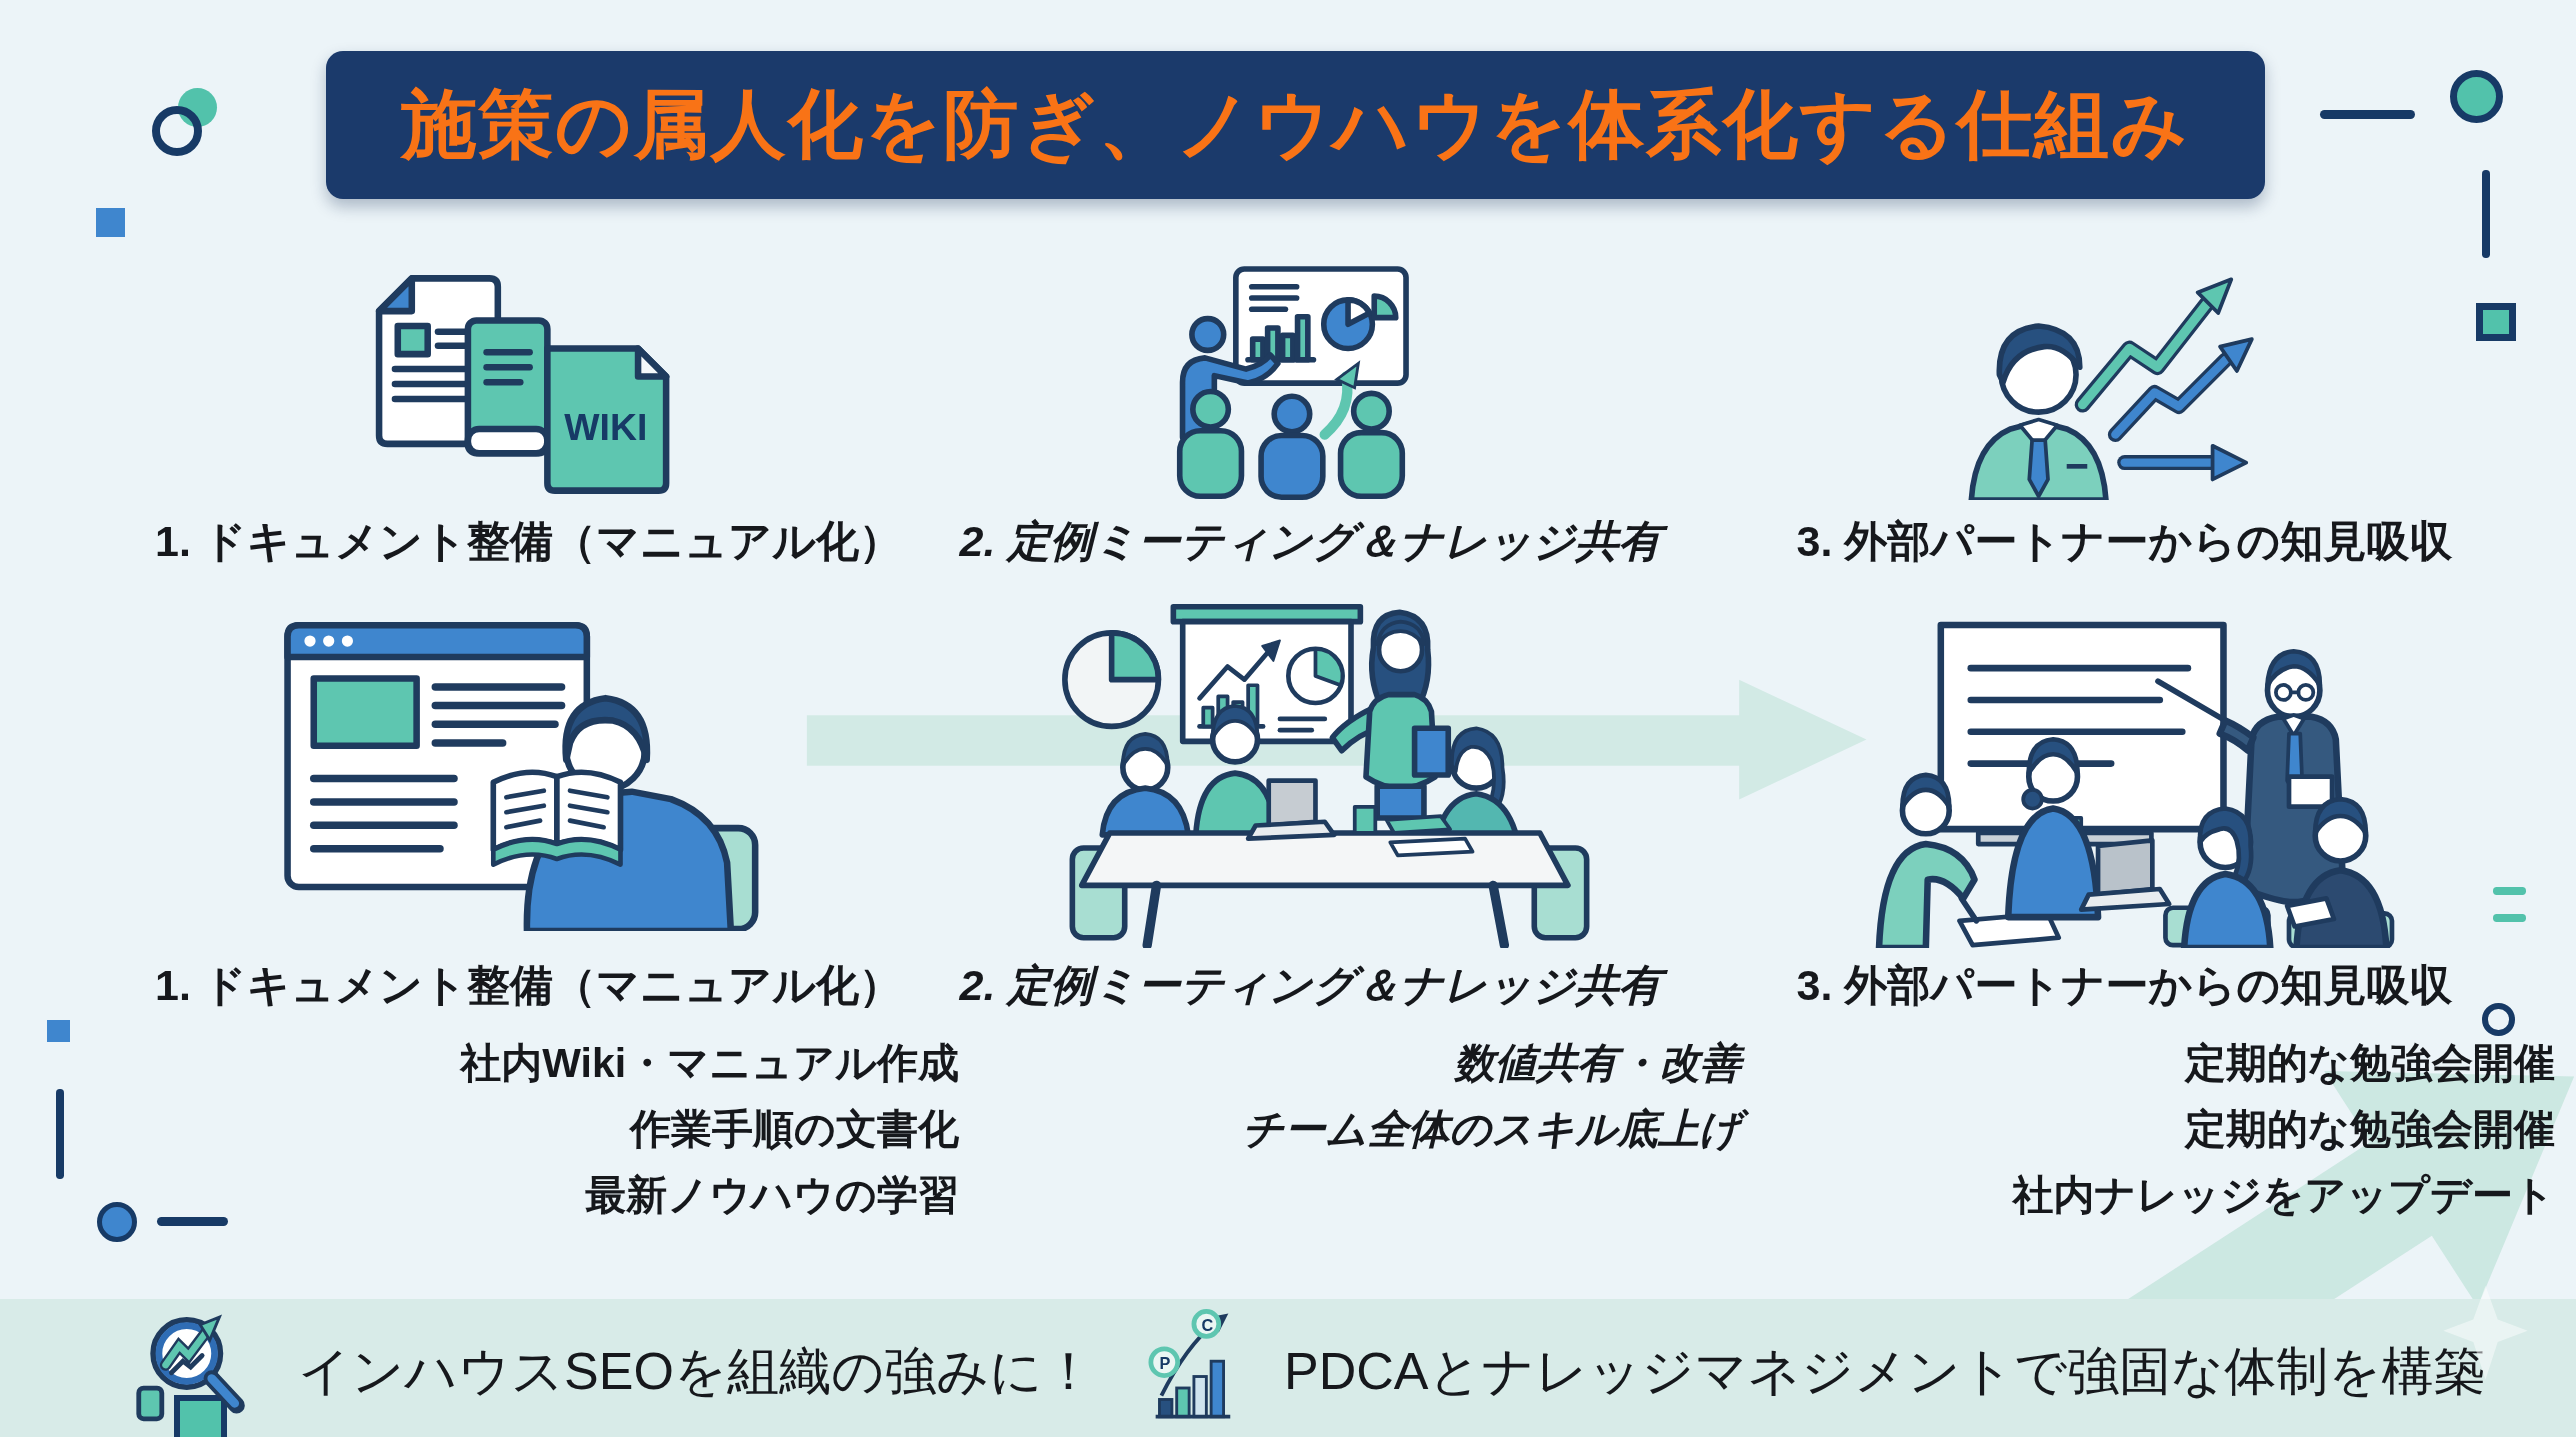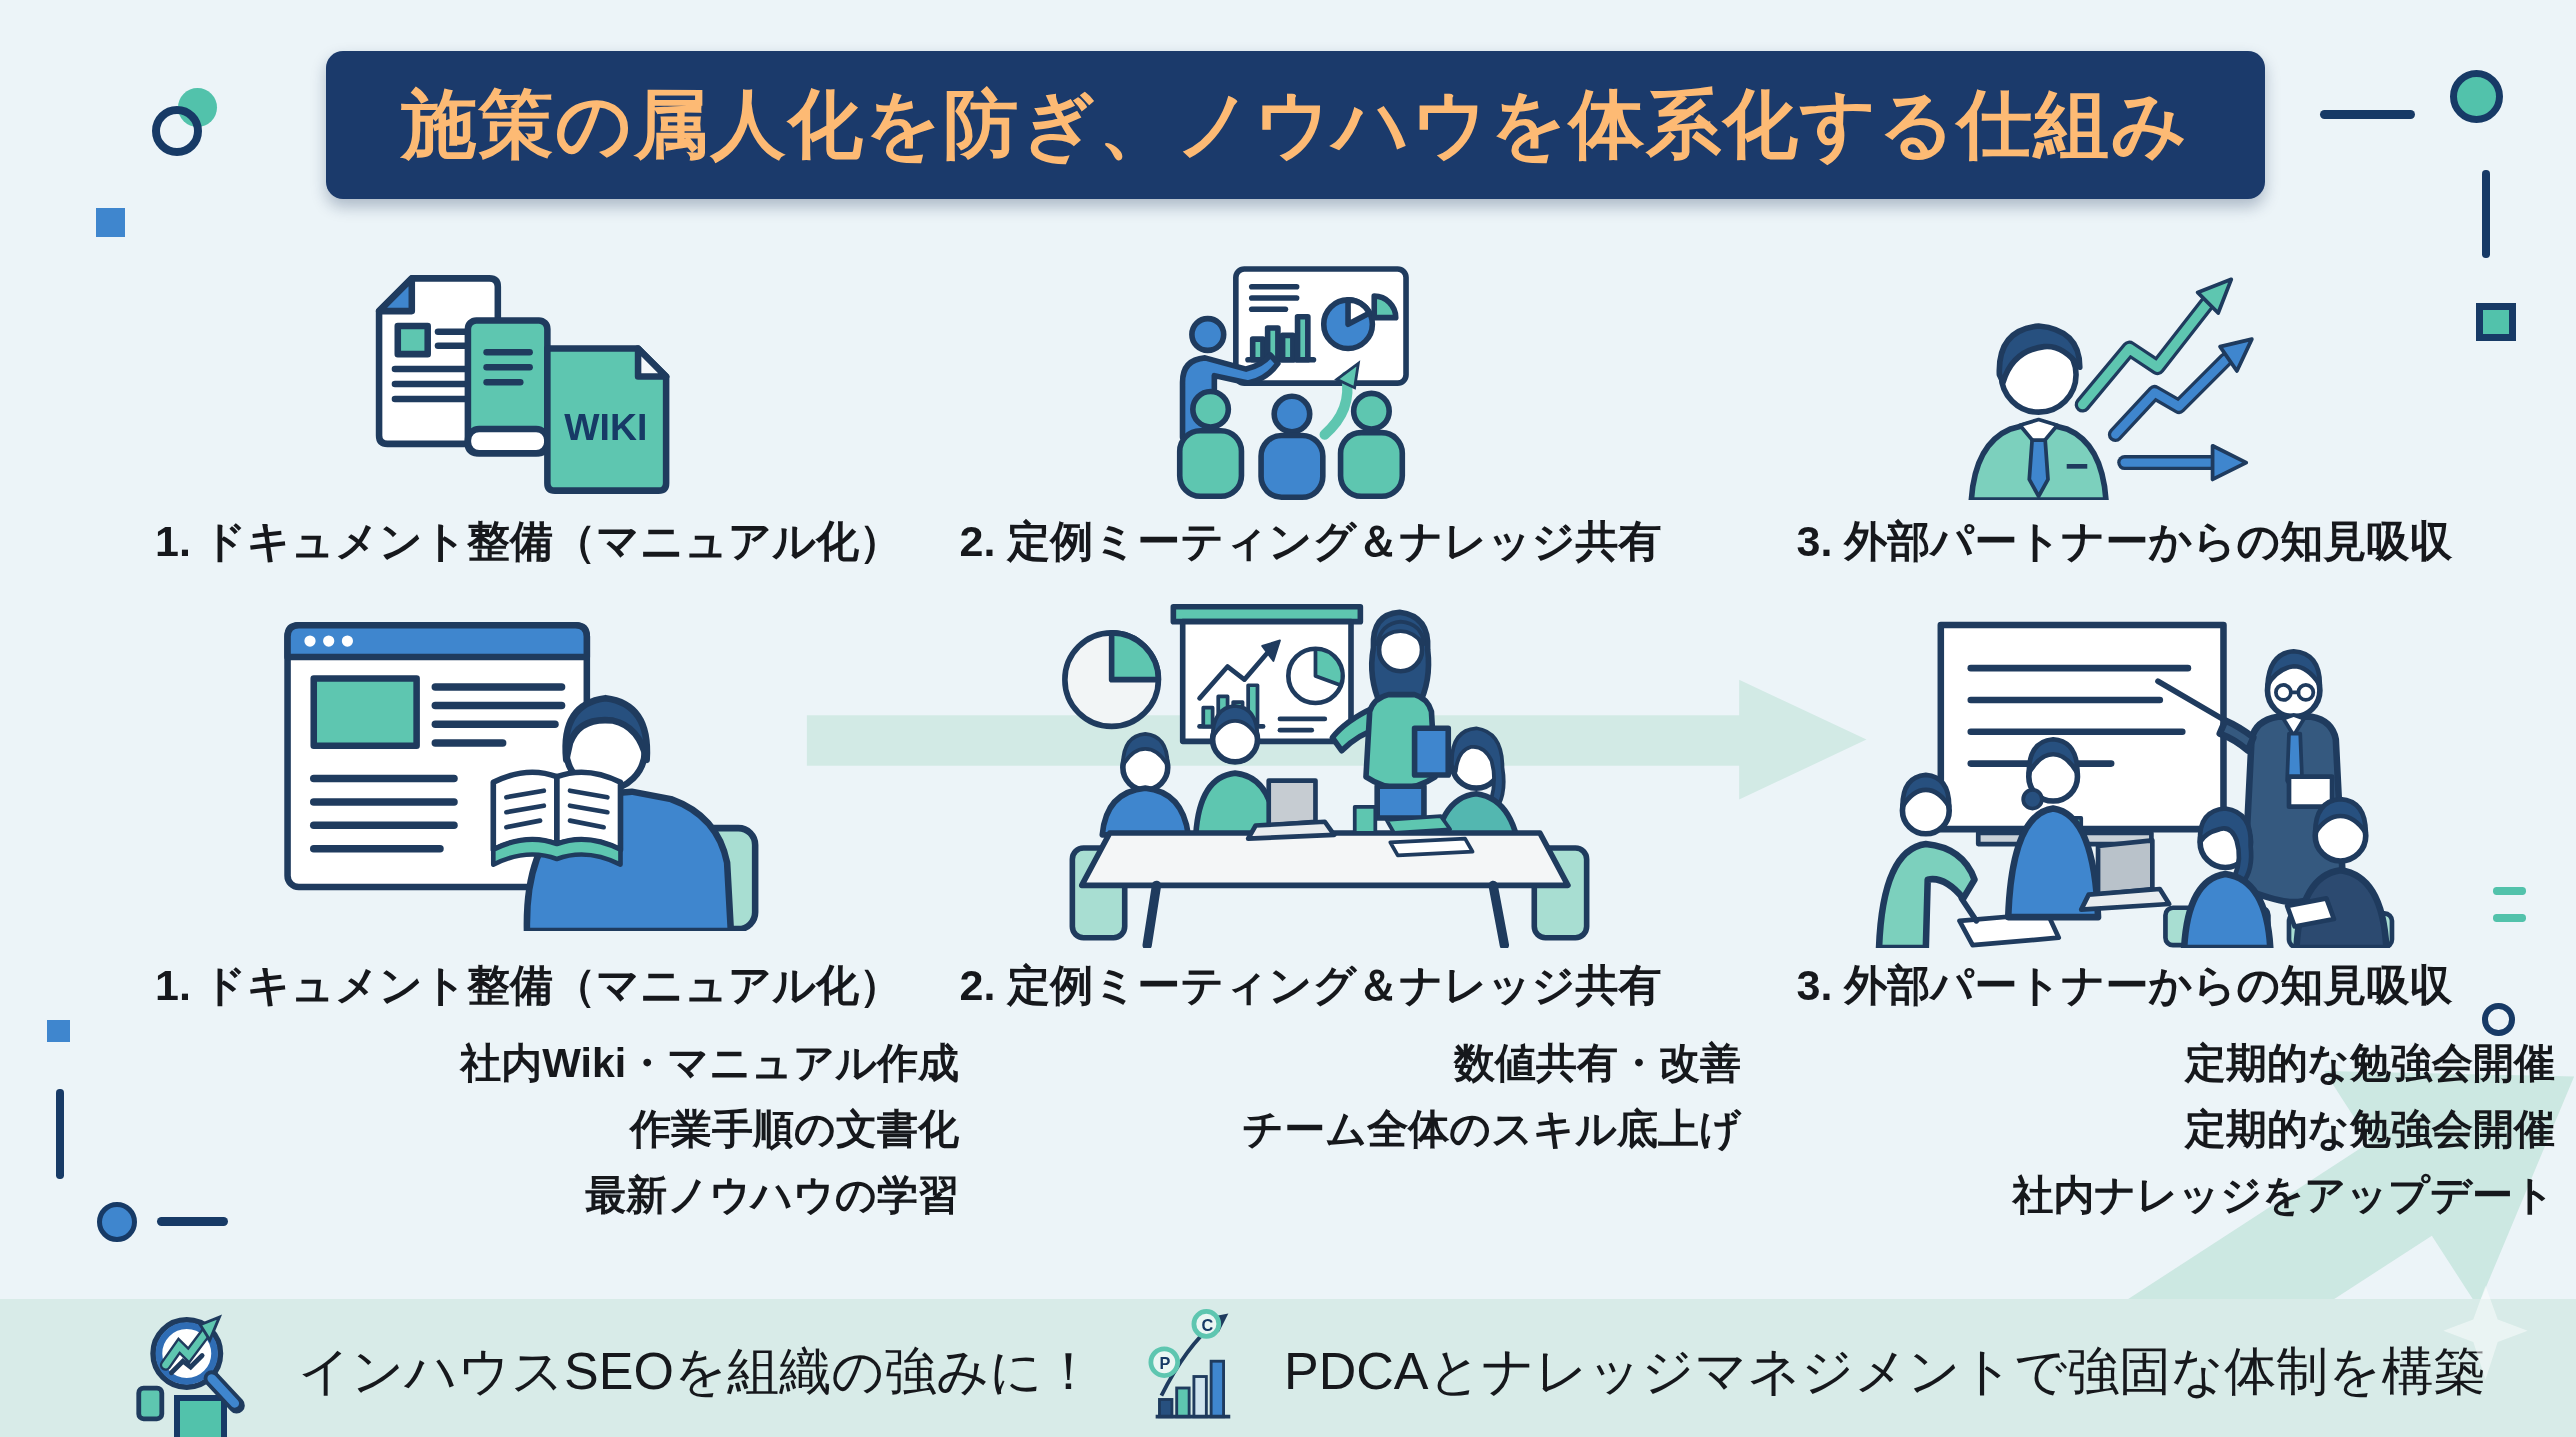--- a/index.html
+++ b/index.html
@@ -13,39 +13,39 @@
   .abs{position:absolute;}
   
   .banner{
     left:326px;top:51px;width:1939px;height:148px;
     background:#1b3a6b;border-radius:17px;
     display:flex;align-items:center;justify-content:center;
     box-shadow:0 7.5px 15px rgba(15,40,80,.28);
     z-index:6;
   }
   .banner-text{
-    color:#fdba74;font-size:75px;font-weight:bold;letter-spacing:1.9px;white-space:nowrap;
+    color:#f97316;font-size:75px;font-weight:bold;letter-spacing:1.9px;white-space:nowrap;
   }
   
   #bg-layer{left:0;top:0;z-index:1;}
   
   .step-label{
     top:513px;width:861px;text-align:center;
     font-size:43px;font-weight:bold;z-index:5;white-space:nowrap;
   }
   .detail-heading{
     top:957px;width:861px;text-align:center;
     font-size:43px;font-weight:bold;z-index:5;white-space:nowrap;
   }
   .detail-items{
     top:1030px;width:861px;text-align:right;
     font-size:41px;font-weight:bold;line-height:66px;z-index:5;
   }
   .col1{left:98px;}
-  .col2{left:880px;}
+  .col2{left:880px;font-style:italic;}
   .col3{left:1694px;}
   .illustration{z-index:4;}
   
   .footer-bar{
     left:0;top:1299px;width:2576px;height:139px;
     background:#d8ebe8;z-index:2;
   }
   .footer-text{
     font-size:52px;font-weight:normal;z-index:7;white-space:nowrap;
   }

